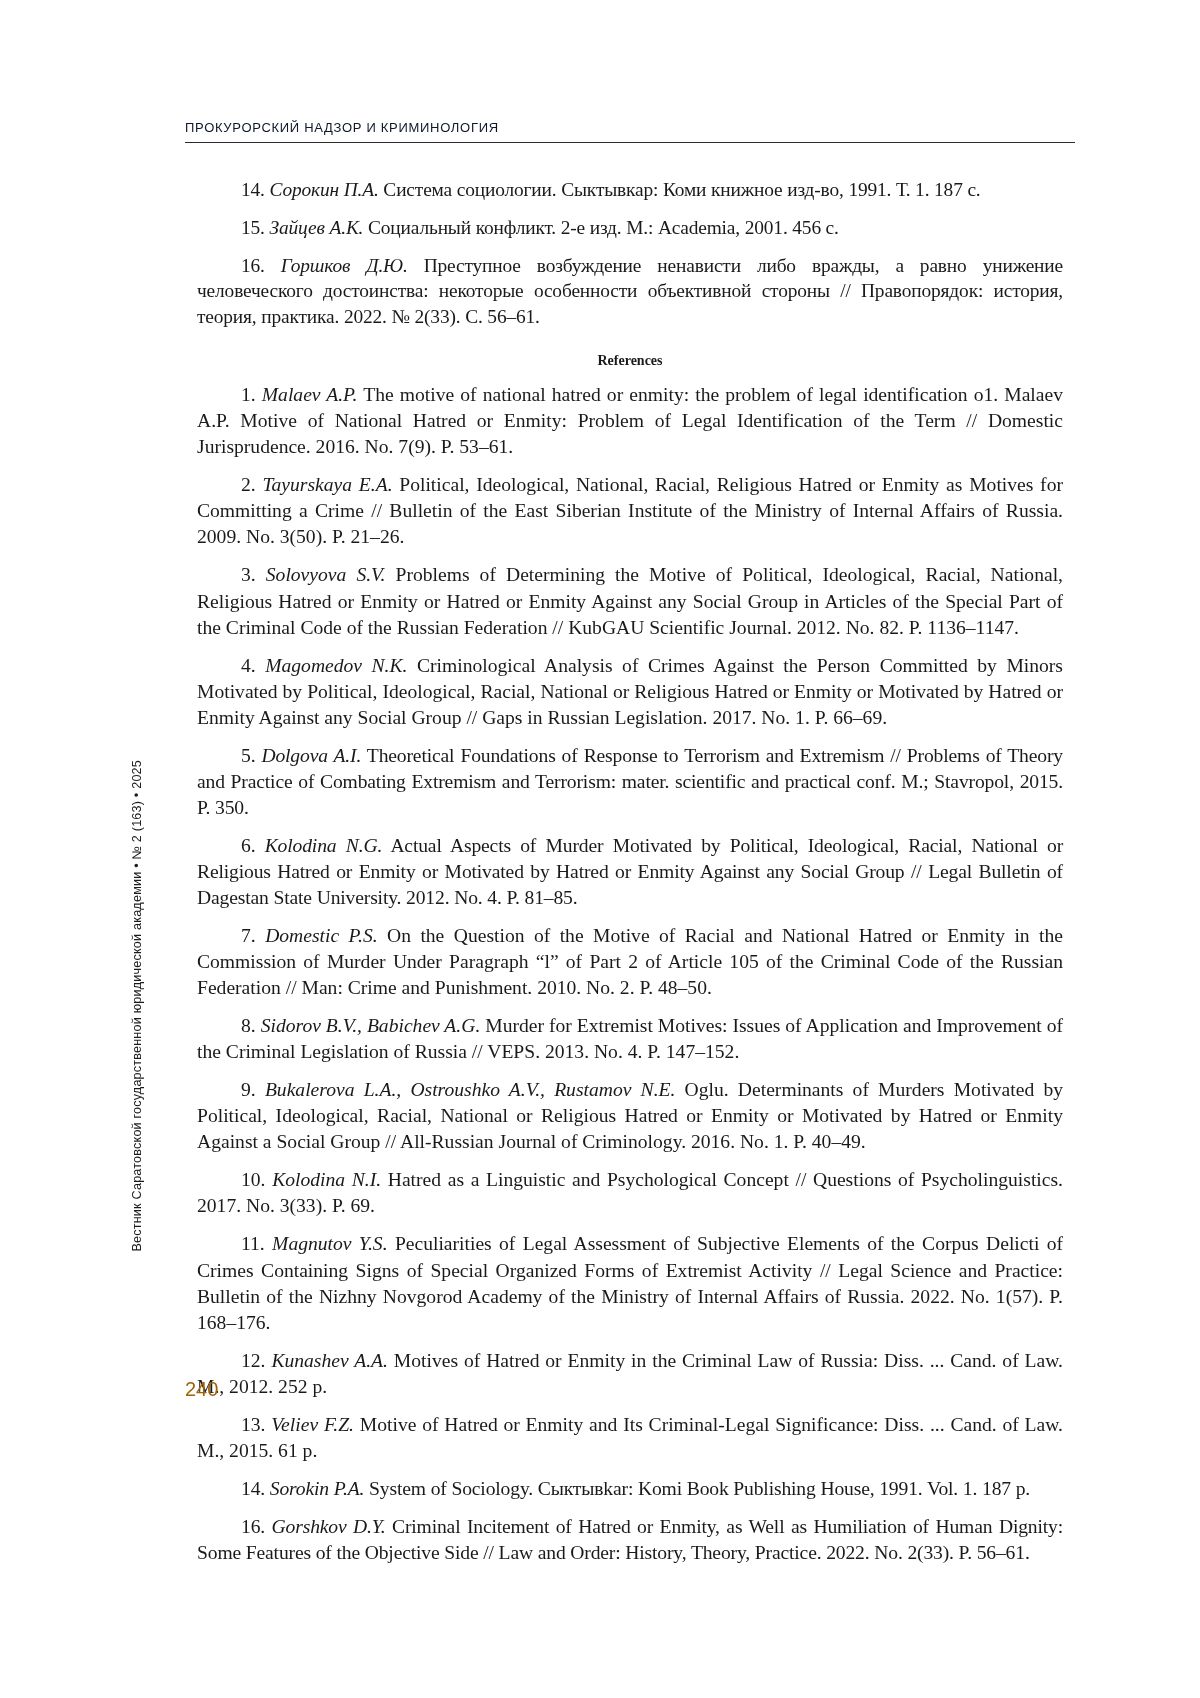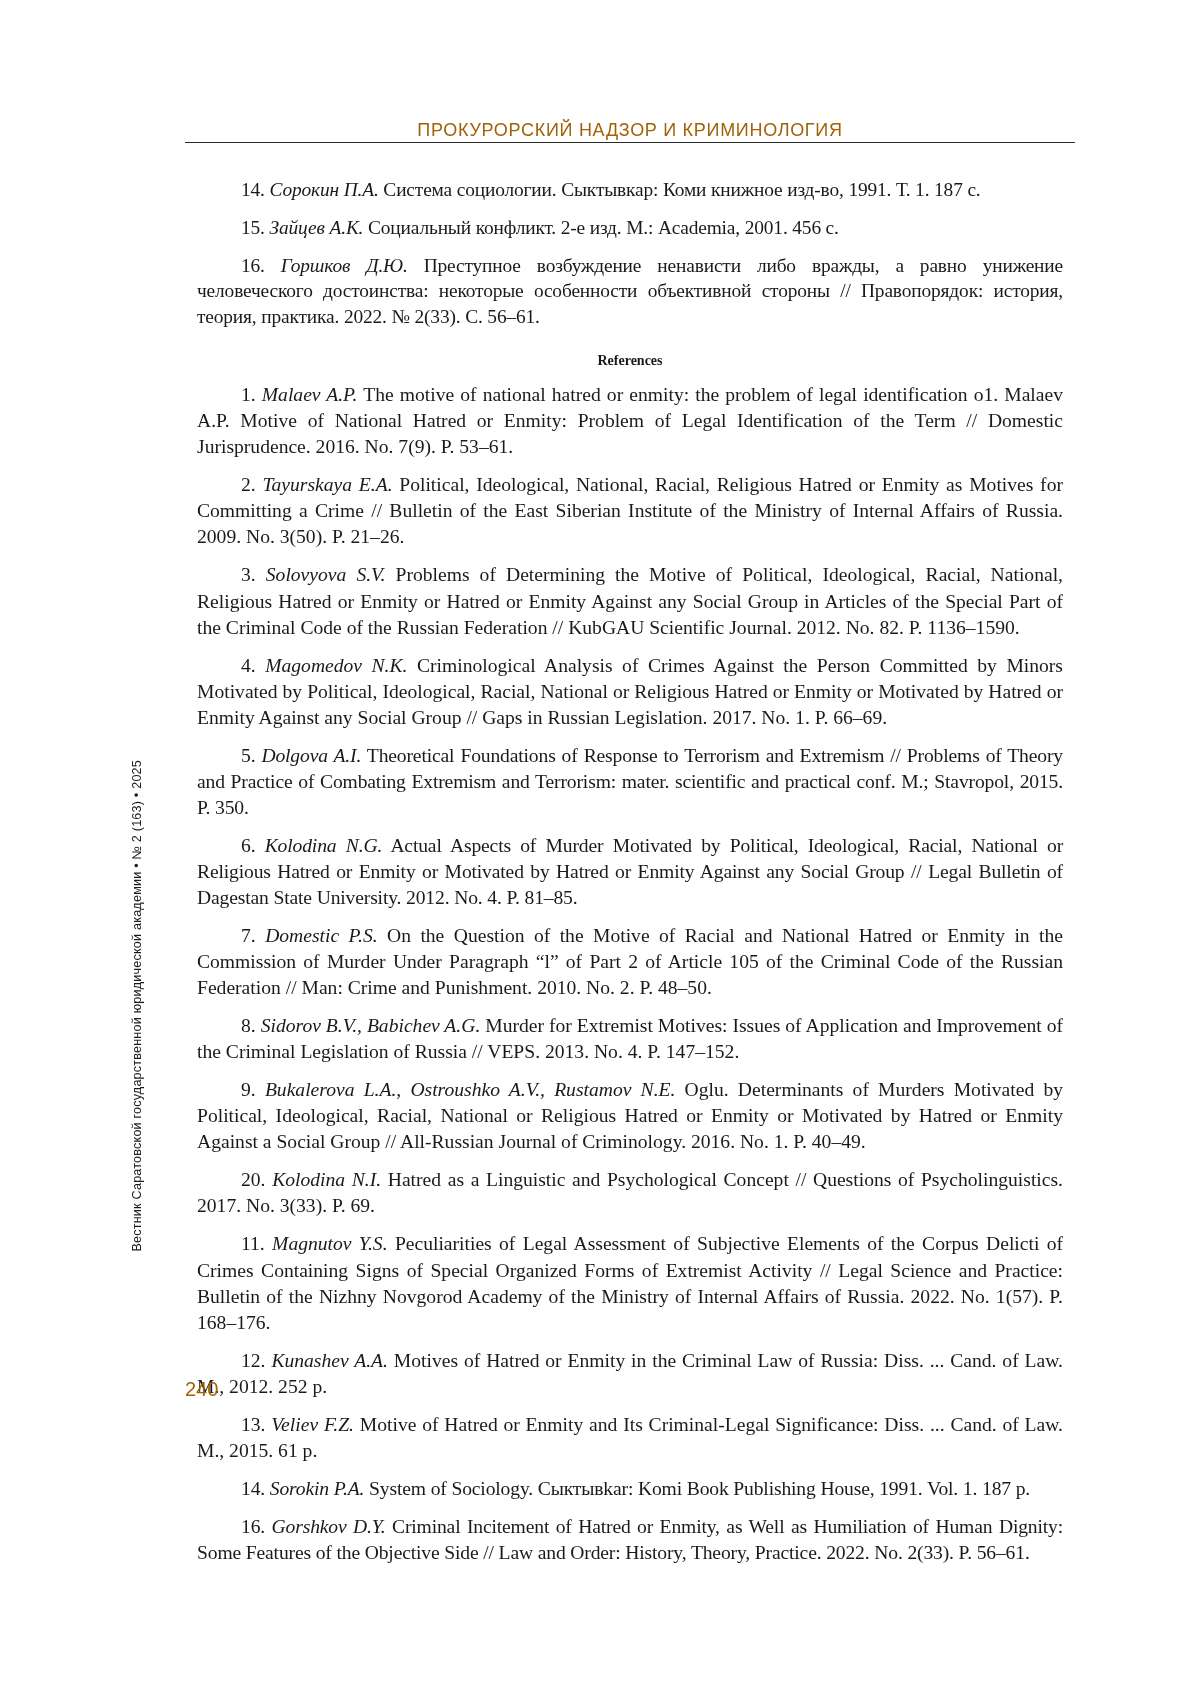--- a/index.html
+++ b/index.html
@@ -19,25 +19,25 @@
     left: 0; top: 0;
     width: 1200px;
     height: 1698px;
     overflow: hidden;
   }
   .running-head {
     position: absolute;
     left: 185px;
     top: 120px;
     width: 890px;
-    text-align: center;
+    text-align: left;
     font-family: "Liberation Sans", sans-serif;
-    font-size: 18px;
+    font-size: 13px;
     letter-spacing: 0.7px;
-    color: #a16207;
+    color: #0f172a;
   }
   .rule {
     position: absolute;
     left: 185px;
     top: 142px;
     width: 890px;
     height: 1px;
     background: #2b2b2b;
   }
   .content {
@@ -128,21 +128,21 @@
         <span>The motive of national hatred or enmity: the problem of legal identification o1.   Malaev A.P. Motive of National Hatred or Enmity: Problem of Legal Identification of the Term // Domestic Jurisprudence. 2016. No. 7(9). P. 53–61.</span>
       </p>
       <p class="ref">
         <span>2.</span>
         <span class="it">Tayurskaya E.A.</span>
         <span>Political, Ideological, National, Racial, Religious Hatred or Enmity as Motives for Committing a Crime // Bulletin of the East Siberian Institute of the Ministry of Internal Affairs of Russia. 2009. No. 3(50). P. 21–26.</span>
       </p>
       <p class="ref">
         <span>3.</span>
         <span class="it">Solovyova S.V.</span>
-        <span>Problems of Determining the Motive of Political, Ideological, Racial, National, Religious Hatred or Enmity or Hatred or Enmity Against any Social Group in Articles of the Special Part of the Criminal Code of the Russian Federation // KubGAU Scientific Journal. 2012. No. 82. P. 1136–1590.</span>
+        <span>Problems of Determining the Motive of Political, Ideological, Racial, National, Religious Hatred or Enmity or Hatred or Enmity Against any Social Group in Articles of the Special Part of the Criminal Code of the Russian Federation // KubGAU Scientific Journal. 2012. No. 82. P. 1136–1147.</span>
       </p>
       <p class="ref">
         <span>4.</span>
         <span class="it">Magomedov N.K.</span>
         <span>Criminological Analysis of Crimes Against the Person Committed by Minors Motivated by Political, Ideological, Racial, National or Religious Hatred or Enmity or Motivated by Hatred or Enmity Against any Social Group // Gaps in Russian Legislation. 2017. No. 1. P. 66–69.</span>
       </p>
       <p class="ref tight">
         <span>5.</span>
         <span class="it">Dolgova A.I.</span>
         <span>Theoretical Foundations of Response to Terrorism and Extremism // Problems of Theory and Practice of Combating Extremism and Terrorism: mater. scientific and practical conf. M.; Stavropol, 2015. P. 350.</span>
@@ -161,21 +161,21 @@
         <span>8.</span>
         <span class="it">Sidorov B.V., Babichev A.G.</span>
         <span>Murder for Extremist Motives: Issues of Application and Improvement of the Criminal Legislation of Russia // VEPS. 2013. No. 4. P. 147–152.</span>
       </p>
       <p class="ref">
         <span>9.</span>
         <span class="it">Bukalerova L.A., Ostroushko A.V., Rustamov N.E.</span>
         <span>Oglu. Determinants of Murders Motivated by Political, Ideological, Racial, National or Religious Hatred or Enmity or Motivated by Hatred or Enmity Against a Social Group // All-Russian Journal of Criminology. 2016. No. 1. P. 40–49.</span>
       </p>
       <p class="ref">
-        <span>20.</span>
+        <span>10.</span>
         <span class="it">Kolodina N.I.</span>
         <span>Hatred as a Linguistic and Psychological Concept // Questions of Psycholinguistics. 2017. No. 3(33). P. 69.</span>
       </p>
       <p class="ref">
         <span>11.</span>
         <span class="it">Magnutov Y.S.</span>
         <span>Peculiarities of Legal Assessment of Subjective Elements of the Corpus Delicti of Crimes Containing Signs of Special Organized Forms of Extremist Activity // Legal Science and Practice: Bulletin of the Nizhny Novgorod Academy of the Ministry of Internal Affairs of Russia. 2022. No. 1(57). P. 168–176.</span>
       </p>
       <p class="ref">
         <span>12.</span>

